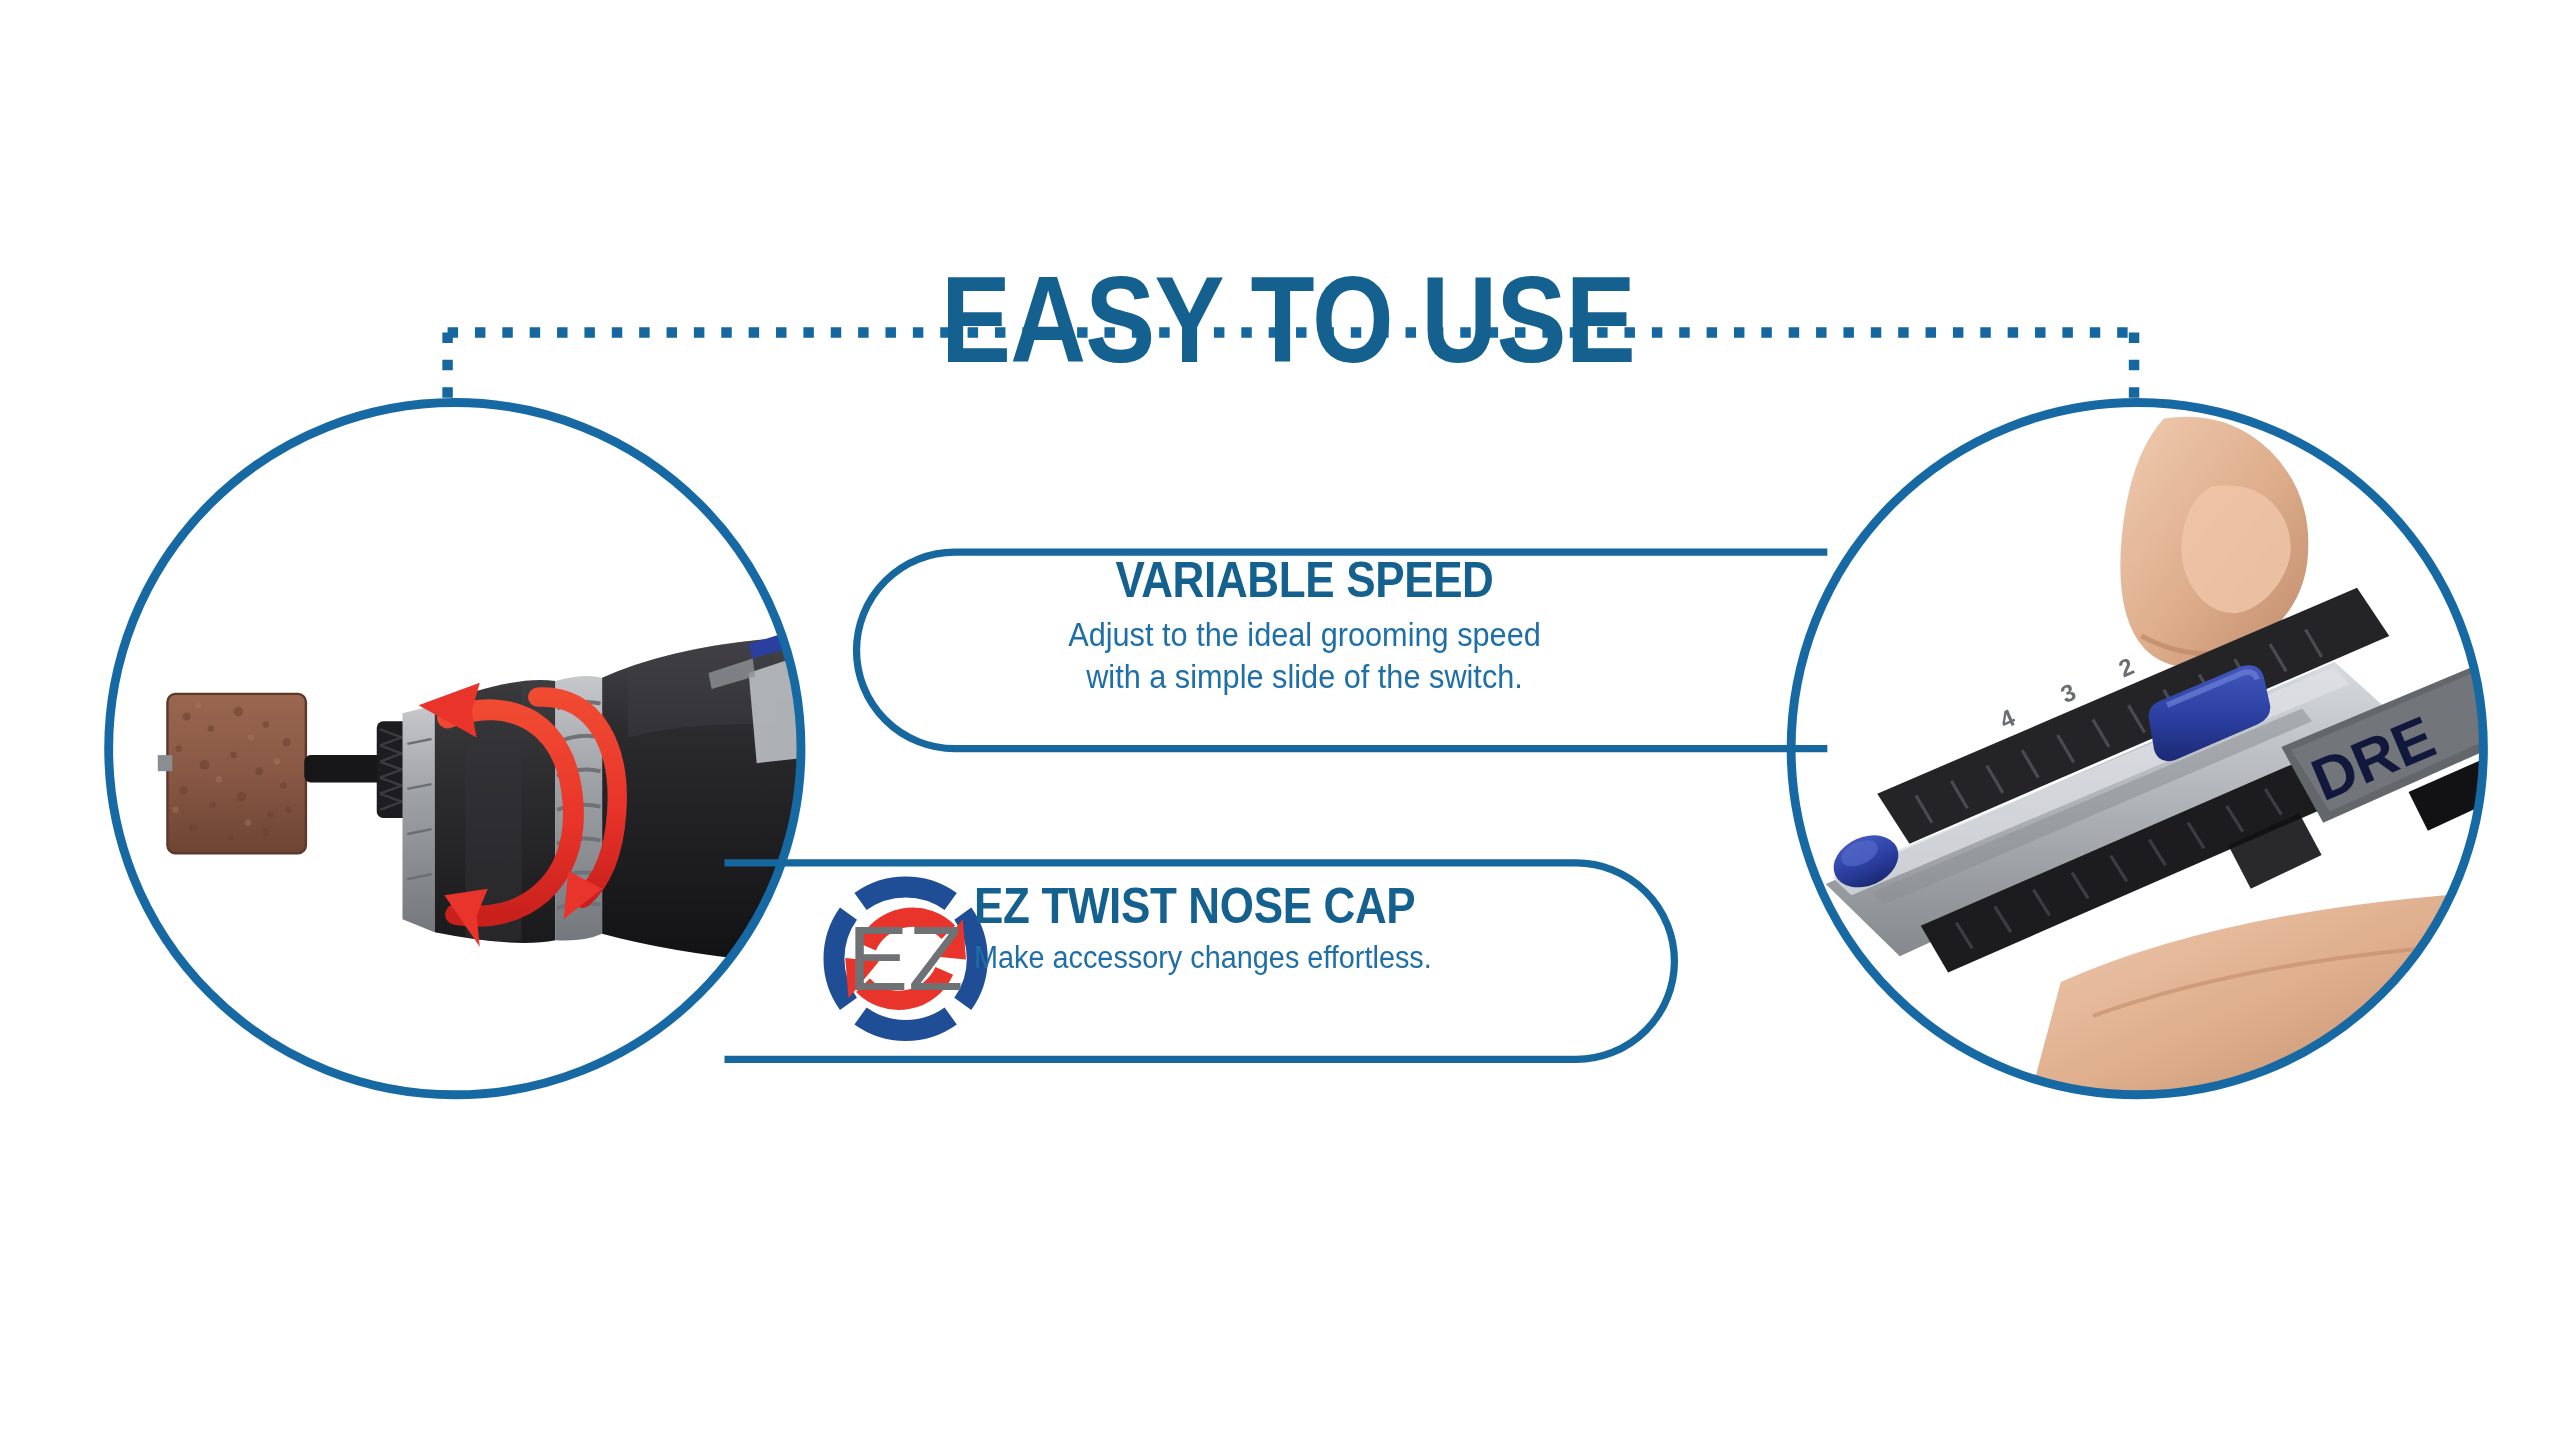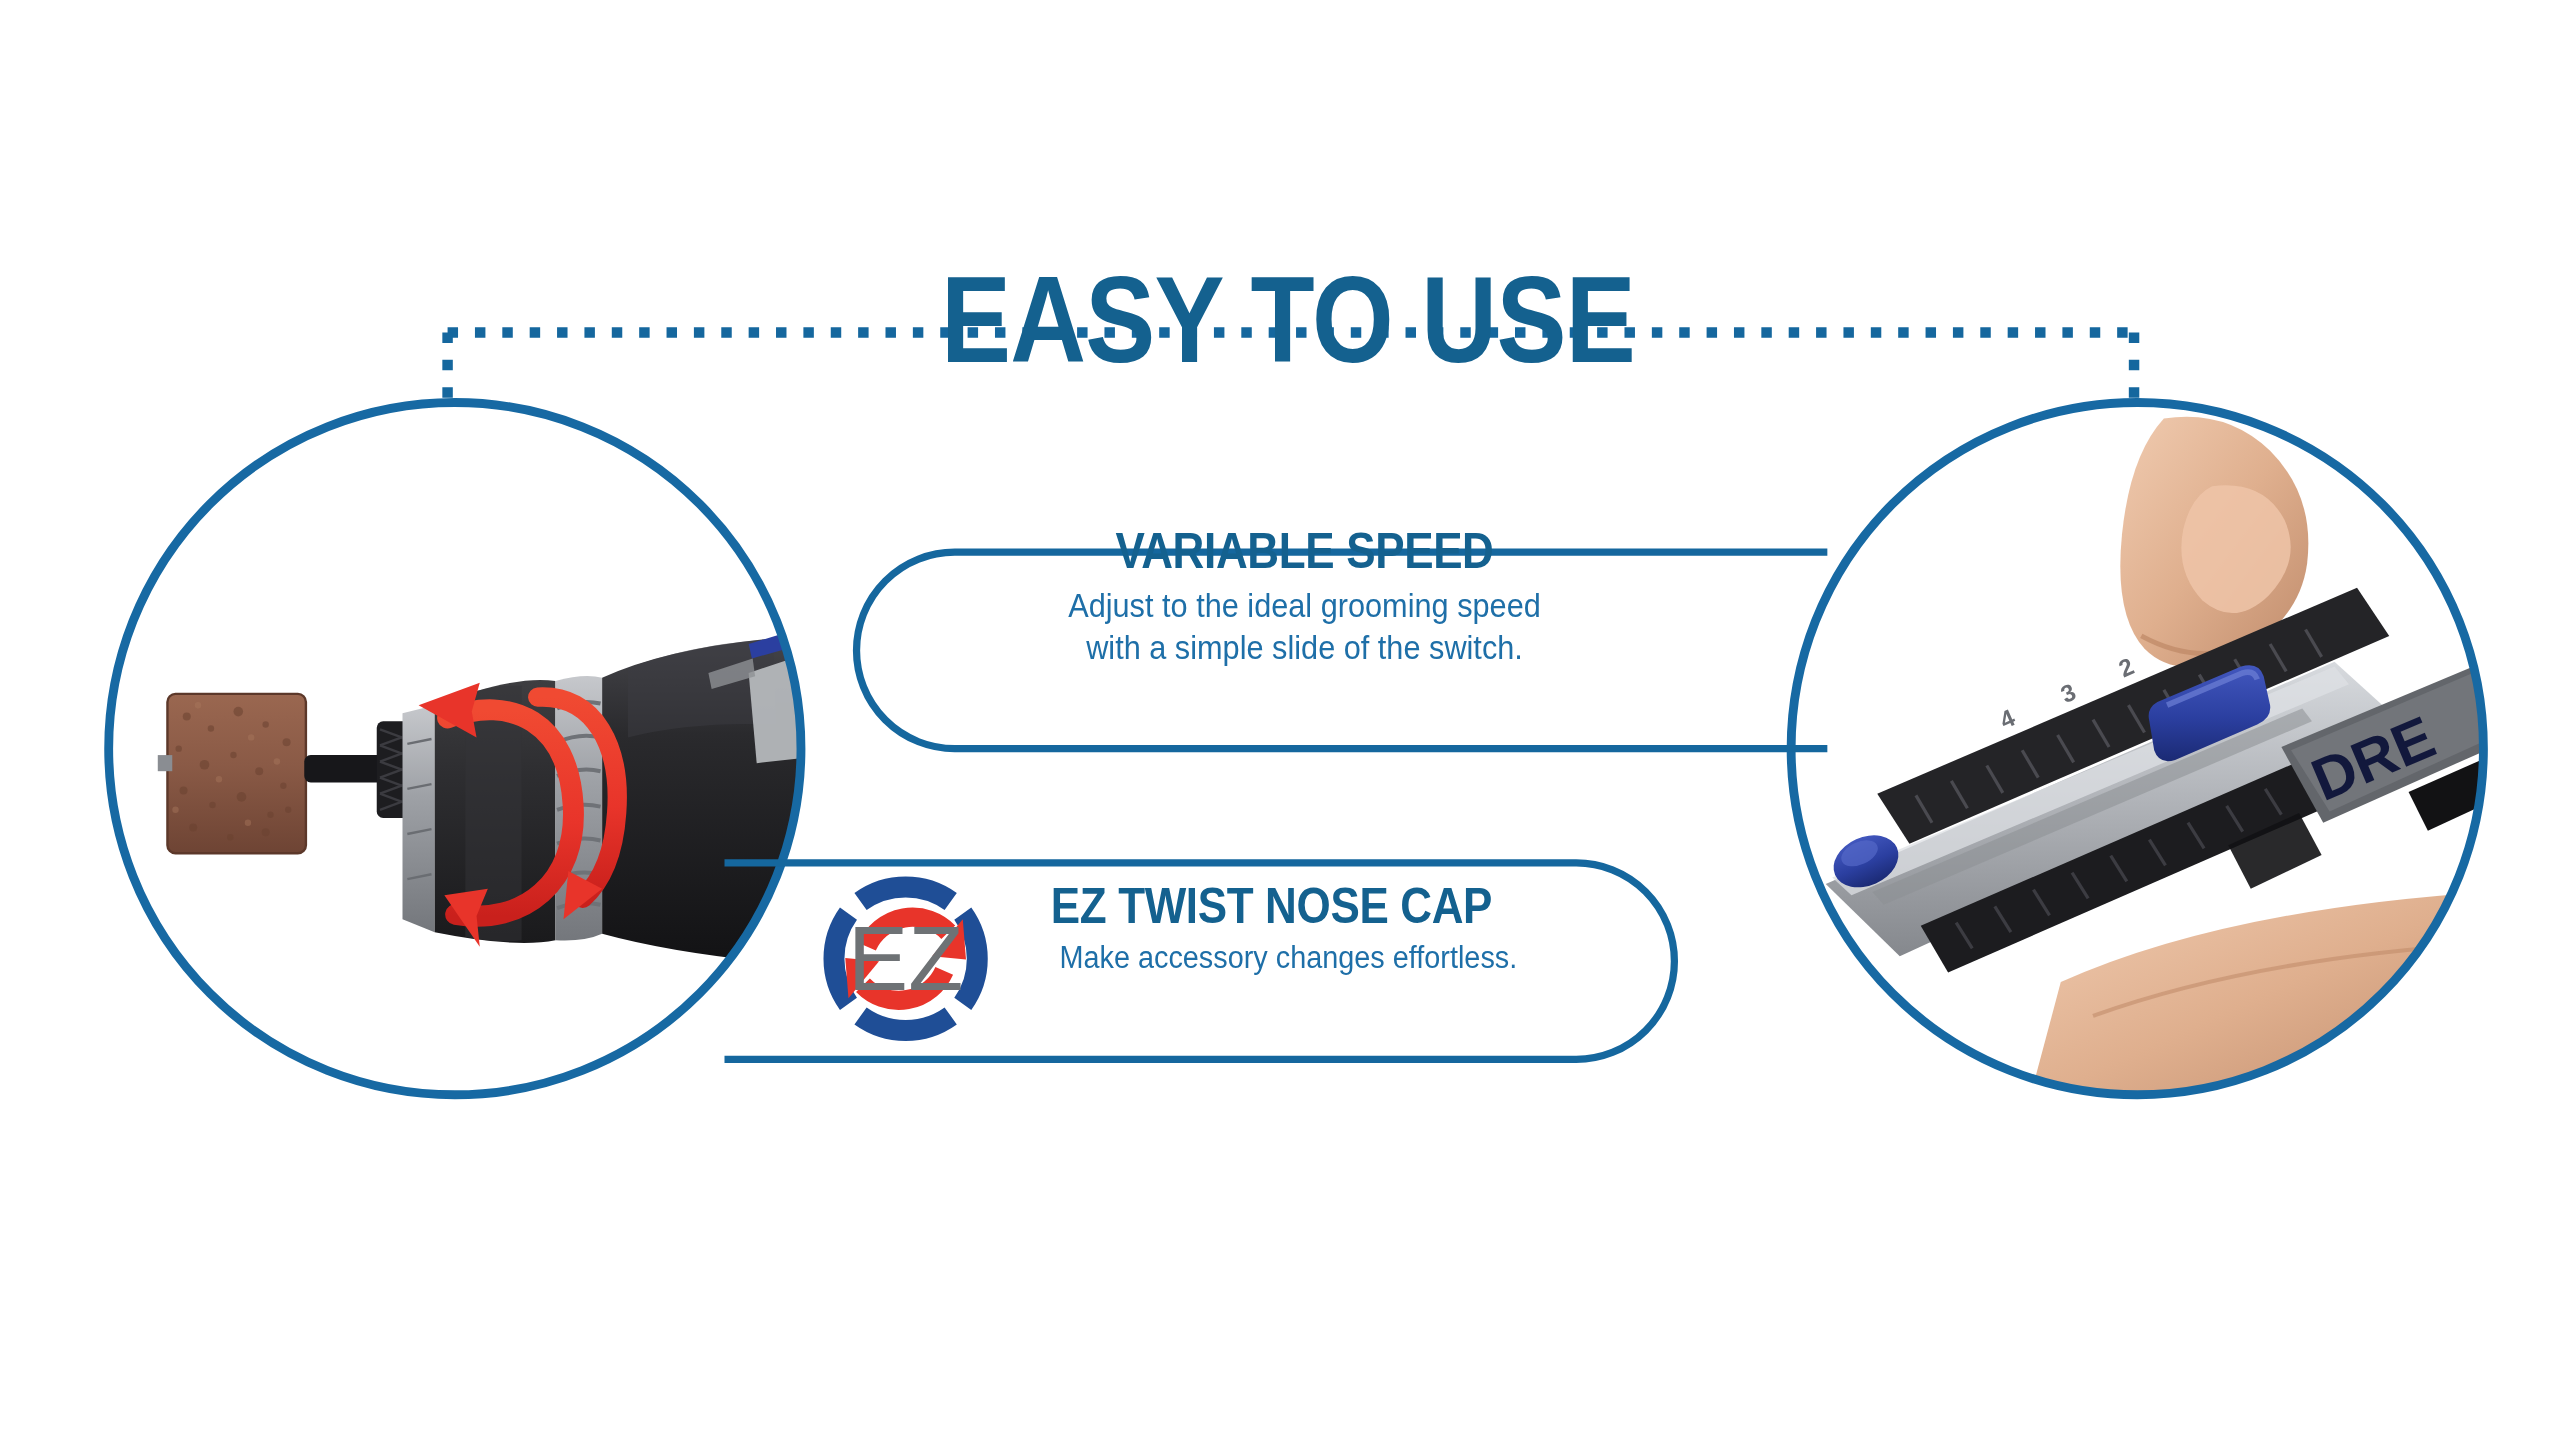--- a/index.html
+++ b/index.html
@@ -65,30 +65,30 @@
     font-size: 33px;
     line-height: 1.28;
     color: #1E6FA8;
     transform: scaleX(0.93);
     transform-origin: 50% 50%;
     white-space: nowrap;
   }
 
   #vs-text {
     left: 902px;
-    top: 526px;
+    top: 555px;
     width: 805px;
   }
   #vs-text .callout-title { margin-bottom: 8px; }
 
   #ez-text {
     left: 974px;
     top: 881px;
     width: 676px;
-    text-align: center;
+    text-align: left;
   }
   #ez-text .callout-title {
     transform-origin: 0% 50%;
     margin-bottom: 6.4px;
   }
   #ez-text .callout-body {
     transform-origin: 0% 50%;
     font-size: 31px;
   }
 </style>

